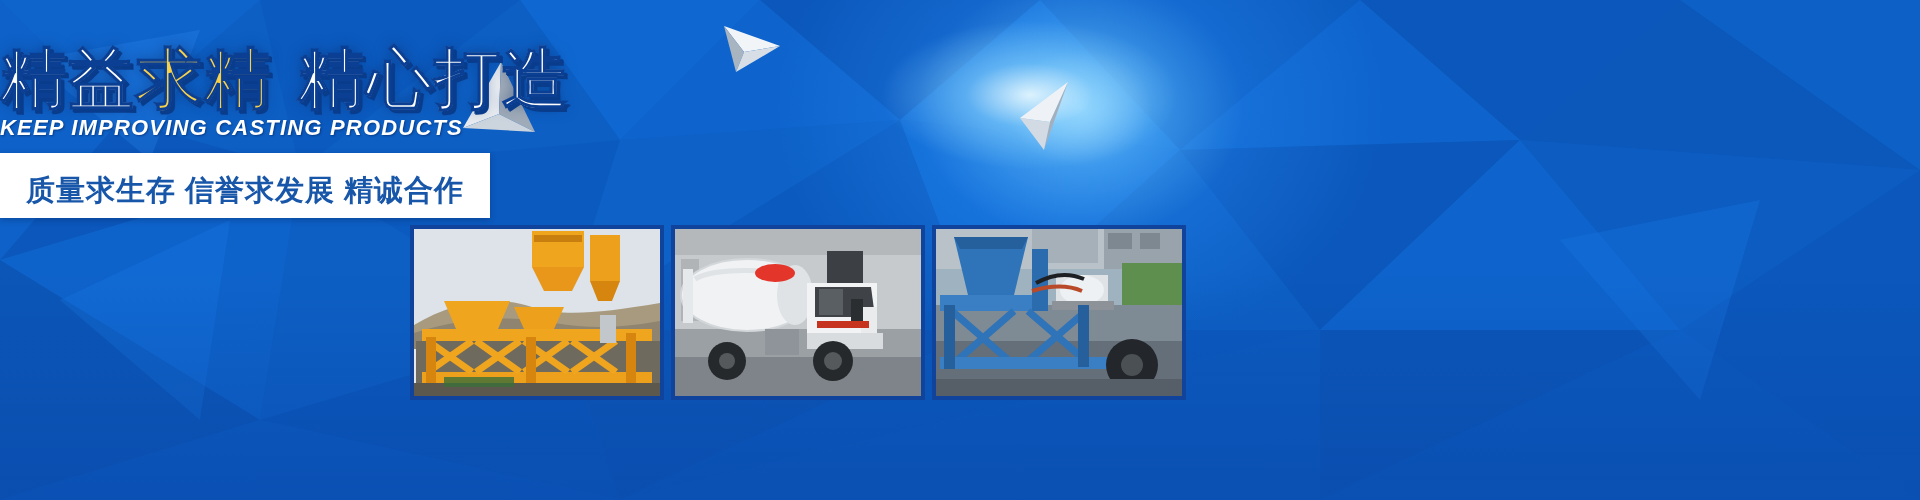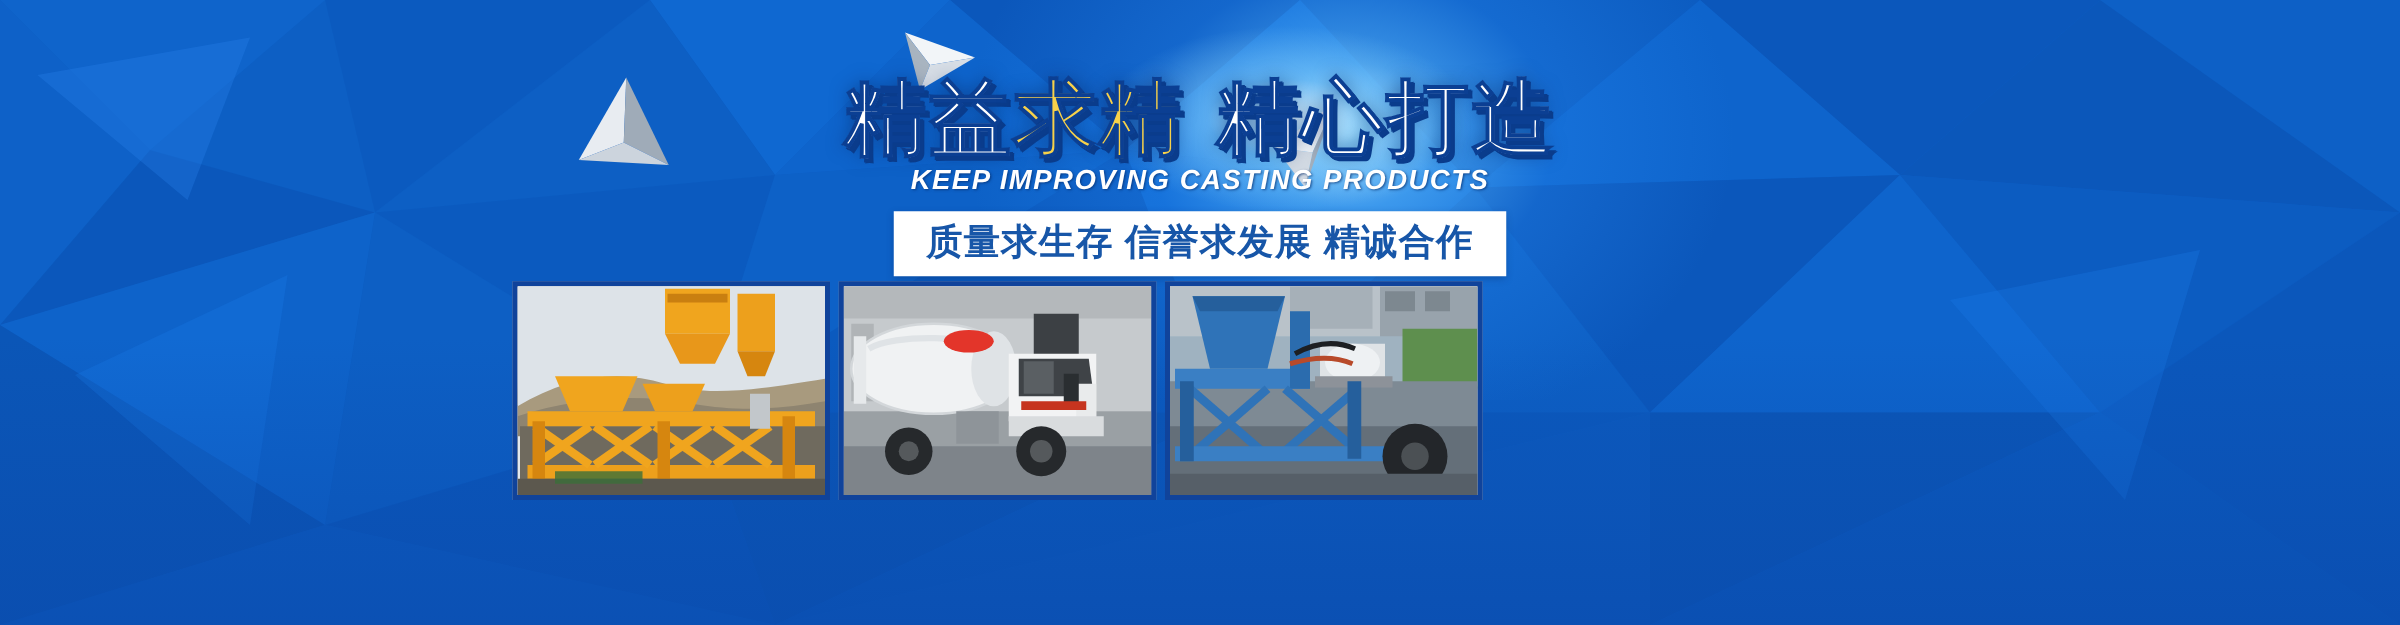--- a/index.html
+++ b/index.html
@@ -37,22 +37,21 @@
     position:absolute;left:0;right:0;bottom:0;height:230px;
     background:linear-gradient(to top,rgba(10,72,170,.55),rgba(13,95,196,0));
     pointer-events:none;
   }
 
   
   .plane{position:absolute;pointer-events:none;}
 
   
   .copy{
-    position:absolute;left:0;right:0;top:60px;
-    text-align:center;
+    position:absolute;left:0;right:0;top:44px;
   }
   .headline{
     font-size:66px;
     font-weight:bold;
     letter-spacing:2px;
     line-height:1.04;
     color:#ffffff;
     -webkit-text-stroke:1px #0b3f93;
     text-shadow:
       3px 3px 0 #0a3c8c,
@@ -71,21 +70,21 @@
     letter-spacing:1.2px;
     color:#ffffff;
     text-shadow:1px 1px 2px rgba(6,45,110,.7);
     white-space:nowrap;
   }
 
   .whitebar{
     display:inline-block;
     margin-top:12px;
     background:#ffffff;
-    padding:5px 26px 7px 26px;
+    padding:18px 26px 7px 26px;
     box-shadow:0 2px 6px rgba(4,35,90,.35);
   }
   .whitebar-text{
     font-size:29px;
     font-weight:bold;
     letter-spacing:1px;
     color:#1756a8;
     white-space:nowrap;
   }
   .caption-en{

